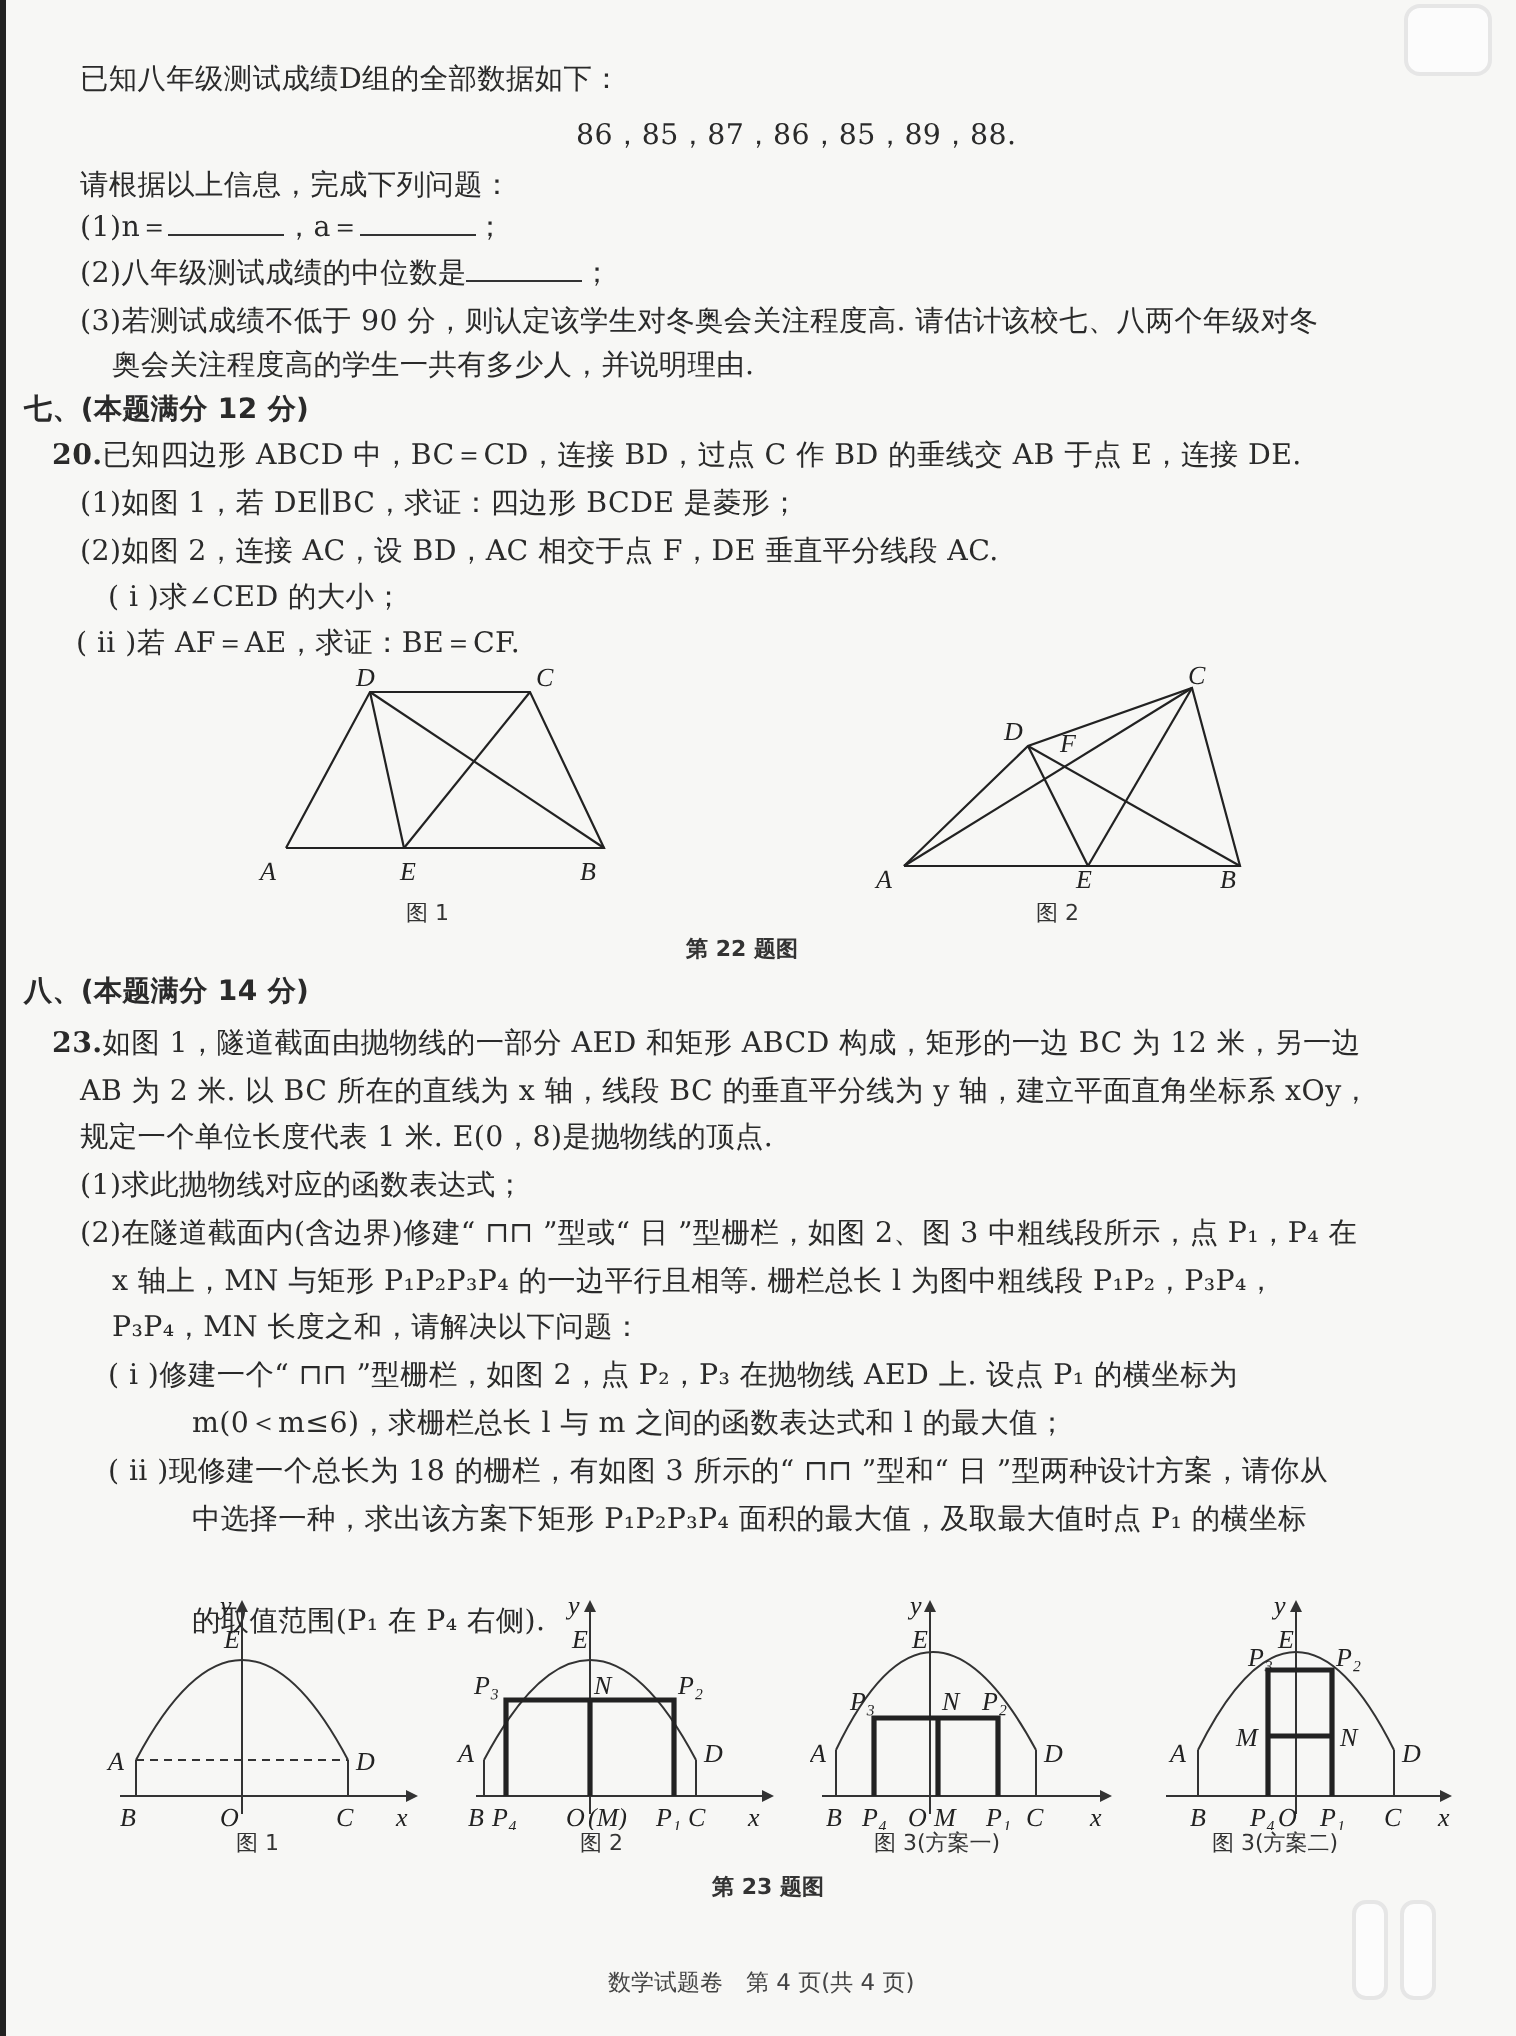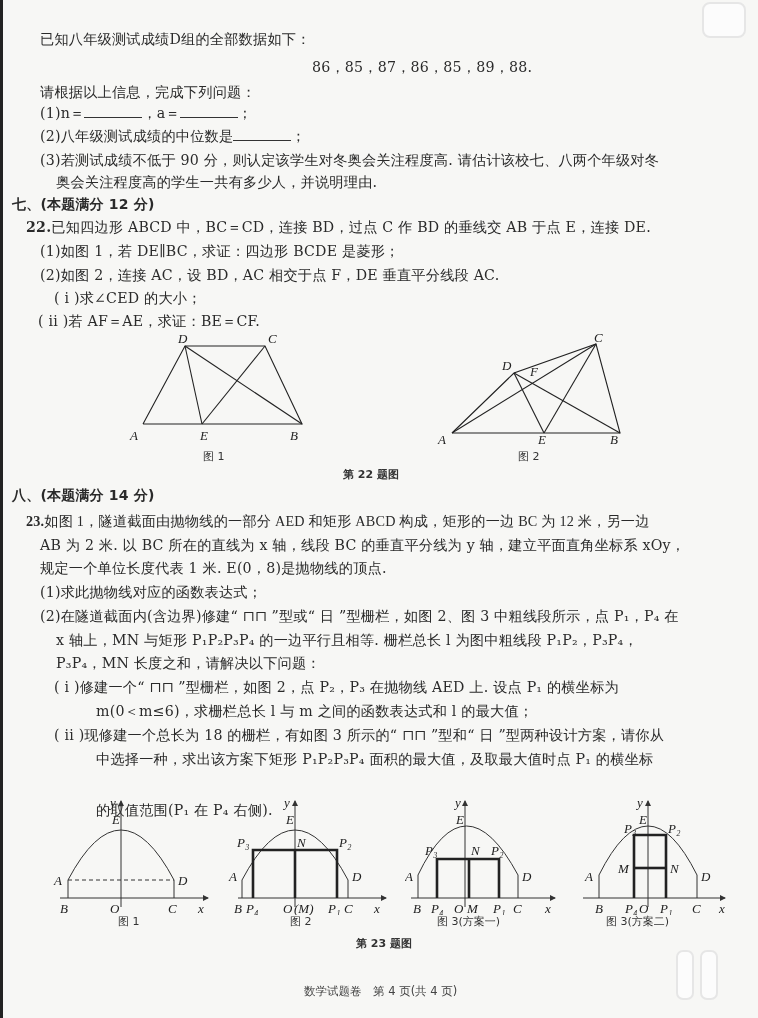--- a/index.html
+++ b/index.html
@@ -19,34 +19,34 @@
 </style>
 </head>
 <body>
 
 <div class="leftbar"></div>
 <div class="ghost" style="left:702px;top:2px;width:40px;height:32px;"></div>
 <div class="ghost" style="left:676px;top:950px;width:14px;height:46px;border-radius:7px;"></div>
 <div class="ghost" style="left:700px;top:950px;width:14px;height:46px;border-radius:7px;"></div>
 
 <div class="line" style="left:40px;top:30px;">已知八年级测试成绩D组的全部数据如下：</div>
-<div class="line" style="left:288px;top:58px;margin-left:24px;">86，85，87，86，85，89，88.</div>
+<div class="line" style="left:288px;top:58px;">86，85，87，86，85，89，88.</div>
 <div class="line" style="left:40px;top:83px;">请根据以上信息，完成下列问题：</div>
 <div class="line" style="left:40px;top:104px;">
   <span>(1)n＝</span><span class="blank" style="width:58px;"></span><span>，a＝</span><span class="blank" style="width:58px;"></span><span>；</span>
 </div>
 <div class="line" style="left:40px;top:127px;">
   <span>(2)八年级测试成绩的中位数是</span><span class="blank" style="width:58px;"></span><span>；</span>
 </div>
 <div class="line" style="left:40px;top:151px;text-align:right;">(3)若测试成绩不低于 90 分，则认定该学生对冬奥会关注程度高. 请估计该校七、八两个年级对冬</div>
 <div class="line" style="left:56px;top:173px;">奥会关注程度高的学生一共有多少人，并说明理由.</div>
 
 <div class="line sec" style="left:12px;top:196px;">七、(本题满分 12 分)</div>
 <div class="line" style="left:26px;top:218px;">
-  <span class="qnum">22.</span><span>已知四边形 ABCD 中，BC＝CD，连接 BD，过点 C 作 BD 的垂线交 AB 于点 E，连接 DE.</span>
+  <span class="qnum">20.</span><span>已知四边形 ABCD 中，BC＝CD，连接 BD，过点 C 作 BD 的垂线交 AB 于点 E，连接 DE.</span>
 </div>
 <div class="line" style="left:40px;top:242px;">(1)如图 1，若 DE∥BC，求证：四边形 BCDE 是菱形；</div>
 <div class="line" style="left:40px;top:266px;text-align:right;">(2)如图 2，连接 AC，设 BD，AC 相交于点 F，DE 垂直平分线段 AC.</div>
 <div class="line" style="left:54px;top:289px;">( i )求∠CED 的大小；</div>
 <div class="line" style="left:38px;top:312px;">( ii )若 AF＝AE，求证：BE＝CF.</div>
 
 <svg class="fig" style="left:128px;top:330px;" width="180" height="115">
   <g stroke="#222" stroke-width="1.1" fill="none">
     <polyline points="15,94 57,16 137,16 174,94 15,94"></polyline>
     <line x1="57" y1="16" x2="74" y2="94"></line>
@@ -73,21 +73,21 @@
   <text class="lbl" x="96" y="46">F</text>
   <text class="lbl" x="160" y="12">C</text>
   <text class="lbl" x="4" y="114">A</text>
   <text class="lbl" x="104" y="114">E</text>
   <text class="lbl" x="176" y="114">B</text>
 </svg>
 <div class="cap" style="left:518px;top:449px;">图 2</div>
 <div class="cap" style="left:343px;top:467px;font-weight:bold;">第 22 题图</div>
 
 <div class="line sec" style="left:12px;top:487px;">八、(本题满分 14 分)</div>
-<div class="line" style="left:26px;top:512px;font-family:Liberation Serif, serif;">
+<div class="line" style="left:26px;top:512px;">
   <span class="qnum">23.</span><span>如图 1，隧道截面由抛物线的一部分 AED 和矩形 ABCD 构成，矩形的一边 BC 为 12 米，另一边</span>
 </div>
 <div class="line" style="left:40px;top:536px;">AB 为 2 米. 以 BC 所在的直线为 x 轴，线段 BC 的垂直平分线为 y 轴，建立平面直角坐标系 xOy，</div>
 <div class="line" style="left:40px;top:559px;">规定一个单位长度代表 1 米. E(0，8)是抛物线的顶点.</div>
 <div class="line" style="left:40px;top:583px;">(1)求此抛物线对应的函数表达式；</div>
 <div class="line" style="left:40px;top:607px;">(2)在隧道截面内(含边界)修建“ ⊓⊓ ”型或“ 日 ”型栅栏，如图 2、图 3 中粗线段所示，点 P₁，P₄ 在</div>
 <div class="line" style="left:56px;top:631px;">x 轴上，MN 与矩形 P₁P₂P₃P₄ 的一边平行且相等. 栅栏总长 l 为图中粗线段 P₁P₂，P₃P₄，</div>
 <div class="line" style="left:56px;top:654px;">P₃P₄，MN 长度之和，请解决以下问题：</div>
 <div class="line" style="left:54px;top:678px;">( i )修建一个“ ⊓⊓ ”型栅栏，如图 2，点 P₂，P₃ 在抛物线 AED 上. 设点 P₁ 的横坐标为</div>
 <div class="line" style="left:96px;top:702px;">m(0＜m≤6)，求栅栏总长 l 与 m 之间的函数表达式和 l 的最大值；</div>

